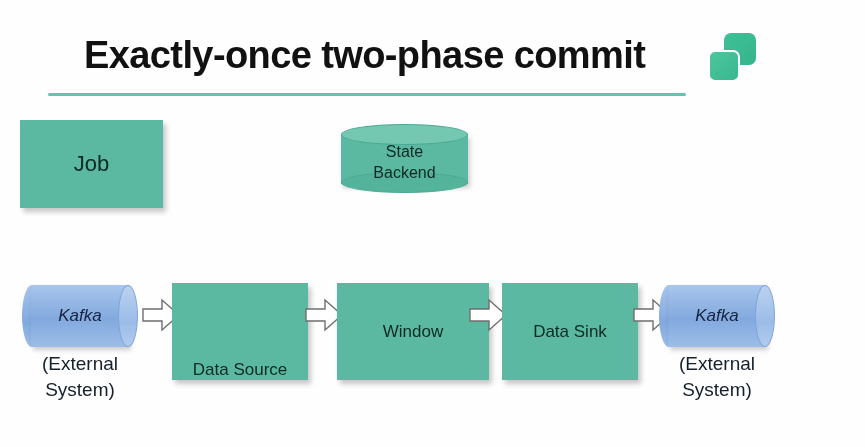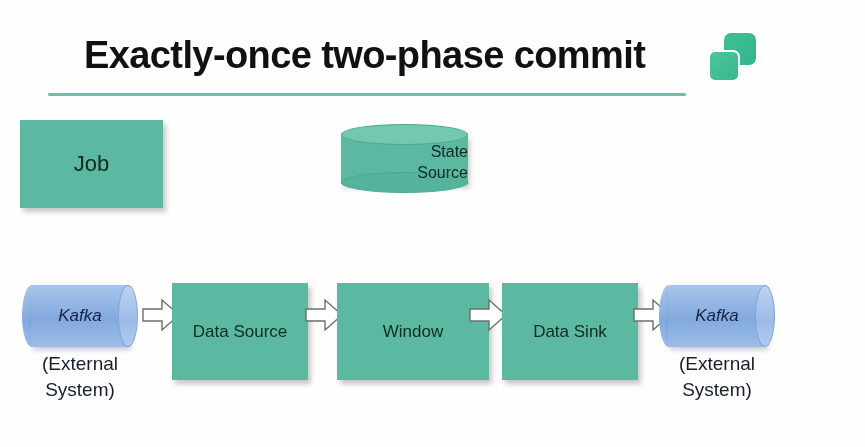--- a/index.html
+++ b/index.html
@@ -84,21 +84,21 @@
   }
   .tealbox .lbl { padding: 0 6px; }
 
   #job-manager {
     left: 20px;
     top: 120px;
     width: 143px;
     height: 88px;
     font-size: 22px;
   }
-  #data-source { left: 172px; top: 283px; width: 136px; height: 97px; }
+  #data-source { left: 172px; top: 283px; width: 136px; height: 97px; align-items: flex-end; }
   #window-box  { left: 337px; top: 283px; width: 152px; height: 97px; }
   #data-sink   { left: 502px; top: 283px; width: 136px; height: 97px; }
 
   
   #state-backend {
     position: absolute;
     left: 341px;
     top: 124px;
     width: 127px;
     height: 69px;
@@ -125,21 +125,21 @@
     width: 100%; height: 21px;
     border-radius: 50%;
     background: #54b49b;
     border: 1px solid #4aa892;
     box-sizing: border-box;
   }
   #state-backend .cyl-label {
     position: absolute;
     left: 0; top: 18px;
     width: 100%;
-    text-align: right;
+    text-align: center;
     font-size: 16px;
     line-height: 1.3;
     color: #0e2a24;
     z-index: 4;
   }
 
   
   .kafka-wrap { position: absolute; }
   .kafka-cyl {
     position: relative;
@@ -223,21 +223,21 @@
       <div>Job</div>
     </div>
   </div>
 
   <div id="state-backend">
     <div class="cyl-body"></div>
     <div class="cyl-bottom"></div>
     <div class="cyl-top"></div>
     <div class="cyl-label">
       <div>State</div>
-      <div>Source</div>
+      <div>Backend</div>
     </div>
   </div>
 
   <div class="kafka-wrap" id="kafka-source">
     <div class="kafka-cyl">
       <div class="k-cap-left"></div>
       <div class="k-body"></div>
       <div class="k-cap-right"></div>
       <div class="k-label">Kafka</div>
     </div>

